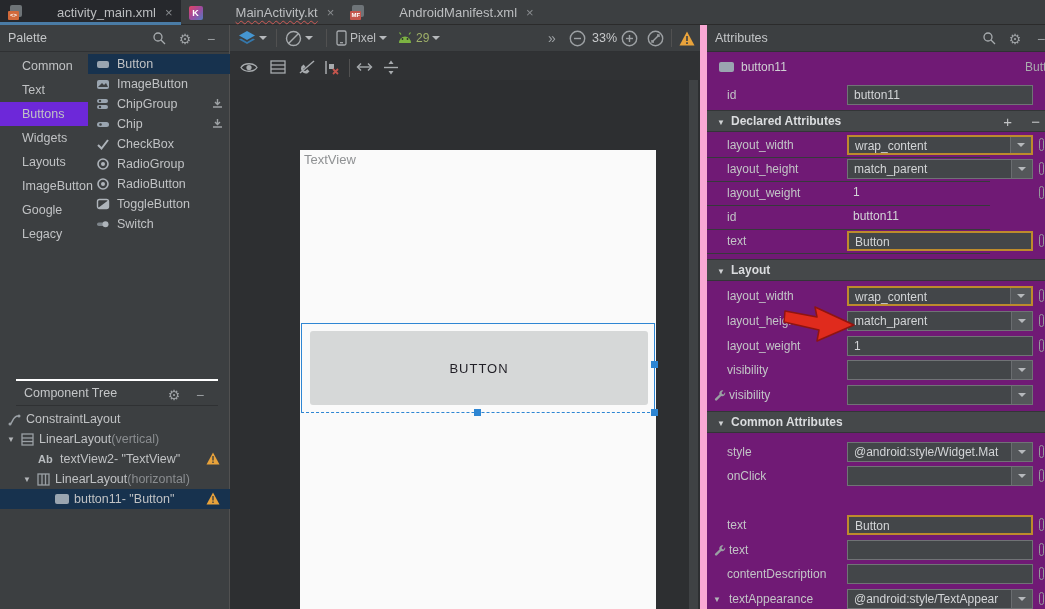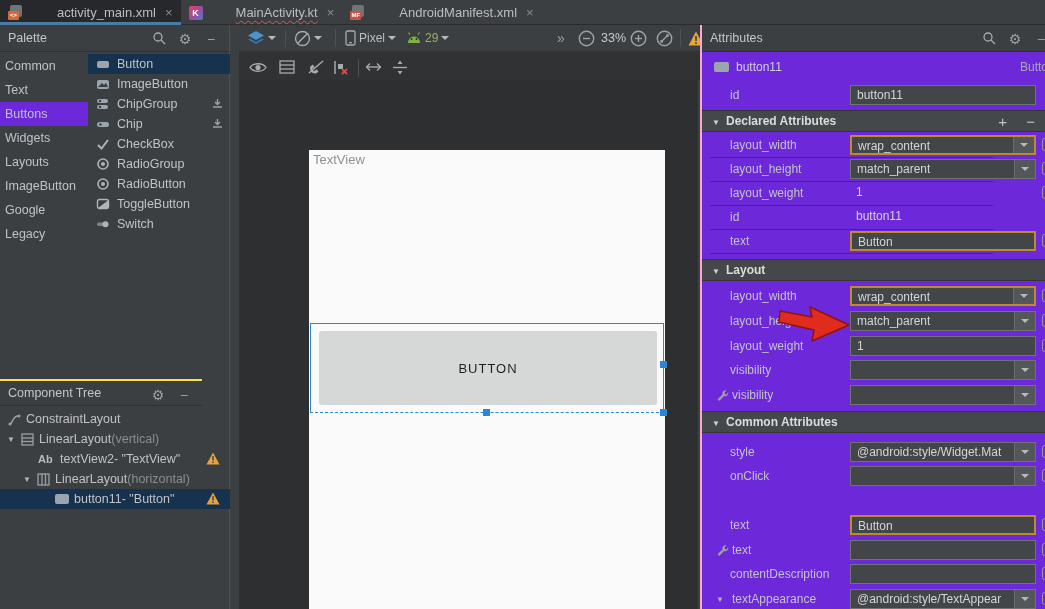--- a/index.html
+++ b/index.html
@@ -27,43 +27,43 @@
   .ficon .badge { position:absolute; left:0; bottom:0; min-width:11px; height:9px;
                   background:#d2693a; color:#fff; font-size:6px; line-height:9px;
                   text-align:center; border-radius:1px; padding:0 1px; font-weight:bold; }
   .ficon .badge.red { background:#c4554d; }
   .kticon { width:14px; height:14px; border-radius:2px; color:#fff; font-weight:bold;
             font-size:9px; line-height:14px; text-align:center;
             background:linear-gradient(135deg,#e24462 0%,#9f4b9f 50%,#527bc0 100%); }
   
   #leftpanel { position:absolute; left:0; top:25px; width:230px; height:584px;
                background:#3c3f41; border-right:1px solid #515151; }
-  #centerpanel { position:absolute; left:230px; top:25px; width:470px; height:584px;margin-left:9px; }
+  #centerpanel { position:absolute; left:230px; top:25px; width:470px; height:584px; }
   #rightpanel { position:absolute; left:700px; top:25px; width:345px; height:584px;
-                background:#6d28d9; border-left:2px solid #f9a8d4; overflow:hidden; }
+                background:#701a75; border-left:7px solid #f9a8d4; overflow:hidden; }
   .panel-head { position:relative; height:27px; border-bottom:1px solid #2f3133;
                 display:flex; align-items:center; padding-left:8px; background:#3c3f41; }
   .panel-head .ptitle { font-size:12.5px; color:#c4c6c8; }
   .hicon { position:absolute; top:6px; width:16px; height:16px; color:#9da1a4;
            text-align:center; line-height:16px; font-size:14px; }
   .gear { font-size:14px; }
   .minus-glyph { font-size:14px; }
   
   #palette-body { position:absolute; left:0; top:27px; width:230px; height:354px; }
   #pal-cats { position:absolute; left:0; top:2px; width:88px; list-style:none; }
-  #pal-cats li { height:24px; line-height:24px; padding-left:5px; font-size:12.5px; color:#c0c2c4; }
+  #pal-cats li { height:24px; line-height:24px; padding-left:22px; font-size:12.5px; color:#c0c2c4; }
   #pal-cats li.sel { background:#6d28d9; }
   #pal-items { position:absolute; left:88px; top:2px; width:142px; list-style:none; }
   #pal-items li { position:relative; height:20px; display:flex; align-items:center; gap:7px;
                   padding-left:8px; font-size:12.5px; color:#c0c2c4; }
   #pal-items li.sel { background:#17324e; }
   .pic { width:14px; height:14px; flex:0 0 14px; }
   .dl { position:absolute; right:7px; top:4px; }
   
-  #tree-head { position:absolute; left:0; top:354px; width:202px; border-top:2px solid #fde047; }
+  #tree-head { position:absolute; left:16px; top:354px; width:202px; border-top:2px solid #ffffff; }
   #tree-body { position:absolute; left:0; top:384px; width:230px; }
   .trow { position:relative; height:20px; display:flex; align-items:center; font-size:12.5px; color:#c0c2c4; }
   .trow.sel { background:#17324e; }
   .trow .arrow { position:absolute; font-size:8px; color:#b2b5b8; }
   .trow .nlabel { white-space:pre; }
   .trow .dim { color:#8a8d90; }
   .ab { font-weight:bold; font-size:11px; color:#b8bcbf; }
   .warn { position:absolute; right:10px; top:3px; }
   
   #design-toolbar { position:relative; height:27px; background:#3c3f41; border-bottom:1px solid #2f3133; }
@@ -80,21 +80,21 @@
   #device-screen { position:absolute; left:70px; top:70px; width:356px; height:459px; background:#fafafa; }
   #textview-label { position:absolute; left:4px; top:2px; font-size:13px; color:#8f9193; }
   #selection { position:absolute; left:1px; top:173px; width:354px; height:90px;
                border:1px solid #2e86d3; border-bottom:1px dashed #2e86d3; }
   #button-widget { position:absolute; left:8px; top:7px; width:338px; height:74px;
                    background:#d6d8d8; border-radius:3px; display:flex; align-items:center;
                    justify-content:center; font-size:13px; letter-spacing:1px; color:#211f26; }
   .handle { position:absolute; width:7px; height:7px; background:#2e86d3; }
   
   #attr-body { position:absolute; left:0; top:27px; width:345px; height:557px; }
-  .arow { position:absolute; left:0; width:283px; height:24px;margin-left:8px; }
+  .arow { position:absolute; left:0; width:283px; height:24px; }
   .arow .albl { position:absolute; left:20px; top:4px; font-size:12px; color:#c2c4c6; white-space:nowrap; }
   .arow .albl.withicon { left:22px; }
   .rowicon { position:absolute; left:7px; top:6px; }
   .fld { position:absolute; left:140px; top:1px; width:186px; height:20px;
          font-size:12px; color:#d3d5d7; }
   .fld .val { position:absolute; left:6px; right:24px; top:2px; white-space:nowrap; overflow:hidden; }
   .fld.input { background:#434649; border:1px solid #707376; }
   .fld.input .val { right:4px; }
   .fld.dropdown { background:#434649; border:1px solid #707376; }
   .fld.dropdown .dd { position:absolute; right:0; top:0; bottom:0; width:21px; background:#54575a;

